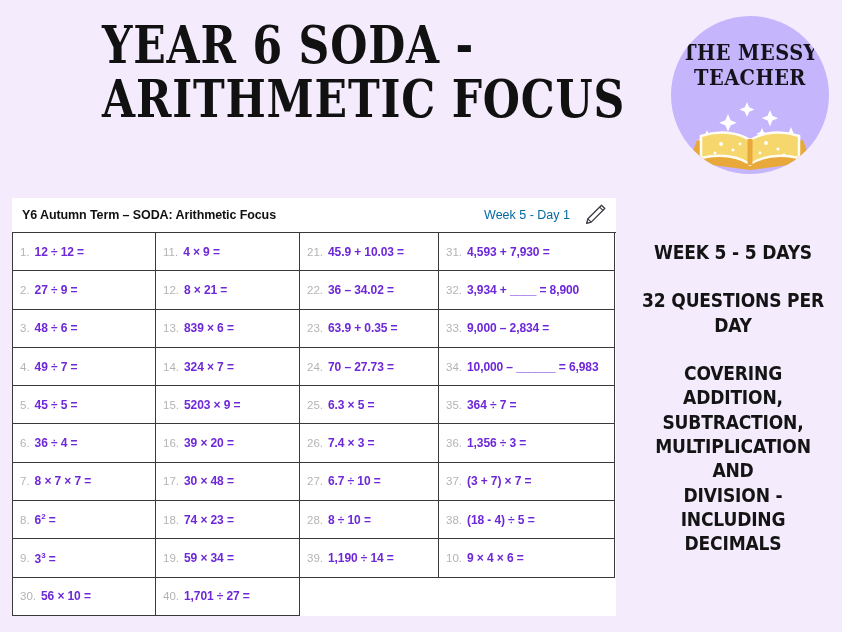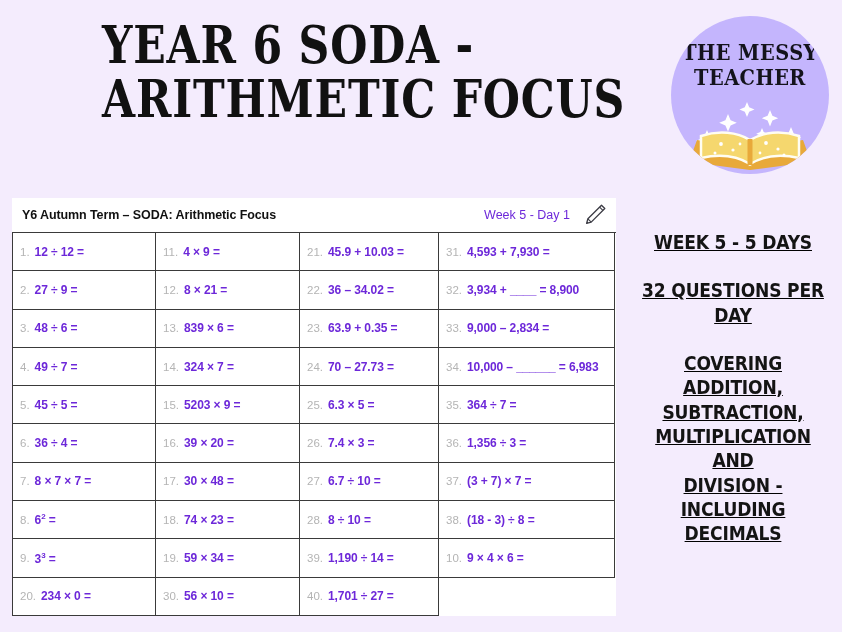--- a/index.html
+++ b/index.html
@@ -90,21 +90,21 @@
     font-size: 12.5px;
     font-weight: 700;
     color: #111111;
     text-underline-offset: 2px;
     letter-spacing: -0.1px;
   }
   .sheet-week {
     margin-left: auto;
     font-size: 12.5px;
     font-weight: 400;
-    color: #6d28d9;
+    color: #0369a1;
     padding-right: 12px;
   }
   .pencil {
     width: 26px;
     height: 26px;
     flex: 0 0 26px;
   }
 
   
   .grid {
@@ -135,24 +135,23 @@
     font-size: 12px;
     font-weight: 700;
     letter-spacing: -0.1px;
   }
   .qtext sup { font-size: 8px; font-weight: 700; }
 
   
   .side {
     position: absolute;
     left: 624px;
-    top: 230px;
+    top: 240px;
     width: 218px;
     text-align: center;
-    text-decoration: underline;
   }
   .side-line {
     font-family: "DejaVu Sans", sans-serif;
     font-weight: 700;
     font-size: 19px;
     line-height: 1.28;
     color: #141414;
     text-transform: uppercase;
     letter-spacing: -0.2px;
     transform: scaleX(0.9);
@@ -332,41 +331,37 @@
       <div class="cell">
         <span class="qnum">18.</span>
         <span class="qtext">74 × 23 =</span>
       </div>
       <div class="cell">
         <span class="qnum">28.</span>
         <span class="qtext">8 ÷ 10 =</span>
       </div>
       <div class="cell">
         <span class="qnum">38.</span>
-        <span class="qtext">(18 - 3) ÷ 8 =</span>
+        <span class="qtext">(18 - 4) ÷ 5 =</span>
       </div>
       <div class="cell">
         <span class="qnum">9.</span>
         <span class="qtext">3<sup>3</sup> =</span>
       </div>
       <div class="cell">
         <span class="qnum">19.</span>
         <span class="qtext">59 × 34 =</span>
       </div>
       <div class="cell">
         <span class="qnum">39.</span>
         <span class="qtext">1,190 ÷ 14 =</span>
       </div>
       <div class="cell">
         <span class="qnum">10.</span>
         <span class="qtext">9 × 4 × 6 =</span>
-      </div>
-      <div class="cell">
-        <span class="qnum">20.</span>
-        <span class="qtext">234 × 0 =</span>
       </div>
       <div class="cell">
         <span class="qnum">30.</span>
         <span class="qtext">56 × 10 =</span>
       </div>
       <div class="cell">
         <span class="qnum">40.</span>
         <span class="qtext">1,701 ÷ 27  =</span>
       </div>
     </div>

